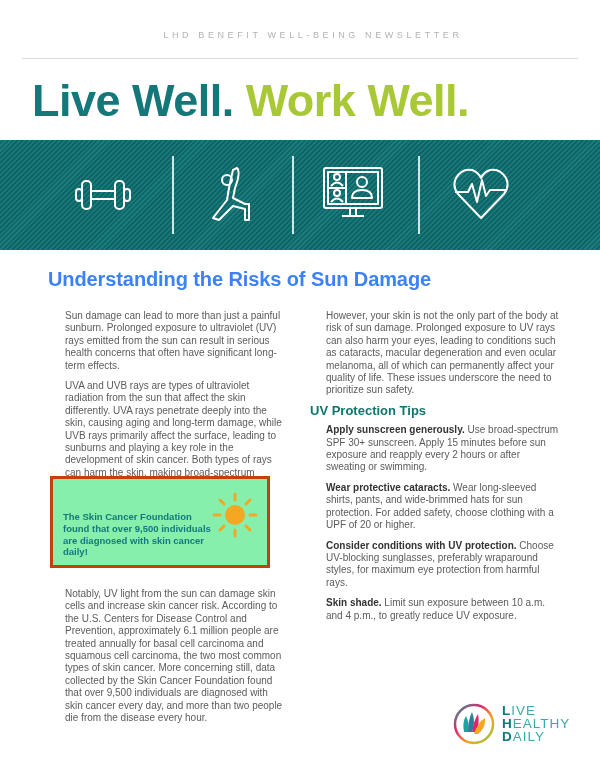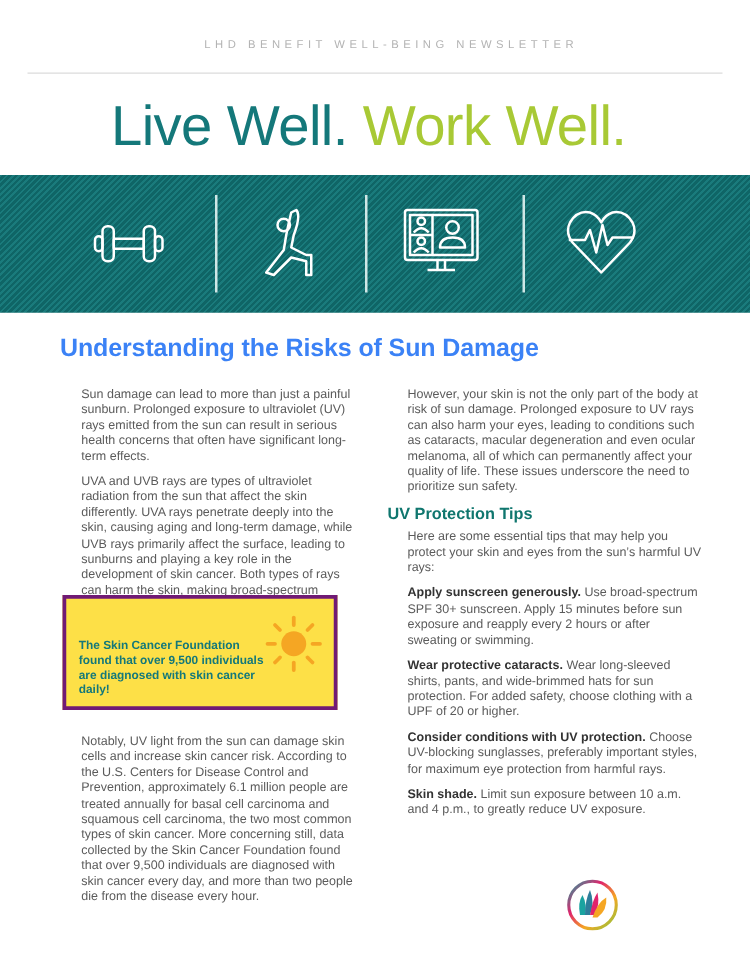--- a/index.html
+++ b/index.html
@@ -3,42 +3,42 @@
 <meta charset="utf-8">
 <style>
   html, body { margin: 0; padding: 0; background: #ffffff; }
   body { width: 600px; height: 776px; position: relative; overflow: hidden;
          font-family: "Liberation Sans", "DejaVu Sans", sans-serif; color: #5a5a5a; }
 
   .kicker { position: absolute; top: 30px; left: 13px; width: 600px; text-align: center;
             font-size: 9px; letter-spacing: 3.6px; color: #b3b3b3; }
   .rule { position: absolute; top: 58px; left: 22px; width: 556px; height: 1px; background: #dcdcdc; }
 
-  .headline { position: absolute; top: 70px; left: 0; width: 501px; text-align: right;
-              font-size: 45px; font-weight: normal; letter-spacing: -0.5px; line-height: 62px; }
+  .headline { position: absolute; top: 70px; left: 0; width: 501px; text-align: center;
+              font-size: 45px; font-weight: bold; letter-spacing: -0.5px; line-height: 62px; }
   .headline .p1 { color: #14787a; }
   .headline .p2 { color: #a8c935; }
 
   .banner { position: absolute; top: 140px; left: 0; width: 600px; height: 110px;
             background-color: #126e6f;
             background-image: repeating-linear-gradient(135deg, #1a7b7c 0px, #1a7b7c 1.5px, #0f6566 1.5px, #0f6566 3.5px); }
   .banner .icon { position: absolute; top: 24px; width: 62px; height: 62px; }
   .banner .divider { position: absolute; top: 16px; width: 1.5px; height: 78px; background: #cfe7e6; }
 
   .section-title { position: absolute; top: 268px; left: 48px; font-size: 20px; font-weight: bold; color: #3b82f6; letter-spacing: -0.1px; }
 
   .col { position: absolute; font-size: 10px; line-height: 12.4px; color: #5b5b5b; }
   .col p { margin: 0 0 8px 16px; }
   .col b { color: #333; }
   .col-left { top: 310px; left: 49px; width: 235px; }
   .col-right { top: 310px; left: 310px; width: 252px; }
   .subhead { font-size: 13px; font-weight: bold; color: #0f766e; margin: 6px 0 7px 0; }
 
   .callout { position: absolute; top: 476px; left: 50px; width: 214px; height: 86px;
-             border: 3px solid #701a75; background: #fde047; }
+             border: 3px solid #c2410c; background: #86efac; }
   .callout .ctext { position: absolute; top: 32px; left: 10px; width: 150px; font-size: 9.5px; line-height: 11.8px;
                     font-weight: bold; color: #14787a; }
   .callout .sun { position: absolute; top: 12px; left: 158px; width: 48px; height: 48px; }
 
   .col-left-b { top: 588px; left: 49px; width: 235px; }
 
   .logo { position: absolute; top: 700px; left: 452px; width: 130px; height: 50px; }
   .logo .mark { position: absolute; top: 2px; left: 0; width: 44px; height: 44px; }
   .logo .words { position: absolute; top: 4px; left: 50px; font-size: 13.5px; line-height: 13px; color: #3fa8a8; letter-spacing: 1px; }
   .logo .words span.f { color: #14787a; font-weight: bold; }
@@ -114,36 +114,40 @@
   </svg>
 </div>
 
 <div class="col col-left-b">
   <p>Notably, UV light from the sun can damage skin cells and increase skin cancer risk. According to the U.S. Centers for Disease Control and Prevention, approximately 6.1 million people are treated annually for basal cell carcinoma and squamous cell carcinoma, the two most common types of skin cancer. More concerning still, data collected by the Skin Cancer Foundation found that over 9,500 individuals are diagnosed with skin cancer every day, and more than two people die from the disease every hour.</p>
 </div>
 
 <div class="col col-right">
   <p>However, your skin is not the only part of the body at risk of sun damage. Prolonged exposure to UV rays can also harm your eyes, leading to conditions such as cataracts, macular degeneration and even ocular melanoma, all of which can permanently affect your quality of life. These issues underscore the need to prioritize sun safety.</p>
   <div class="subhead">UV Protection Tips</div>
-  <p>Here are some essential tips that may help you protect your skin and eyes from the sun’s harmful UV rays:</p>
   <p><b>Apply sunscreen generously.</b><span> Use broad-spectrum SPF 30+ sunscreen. Apply 15 minutes before sun exposure and reapply every 2 hours or after sweating or swimming.</span></p>
   <p><b>Wear protective cataracts.</b><span> Wear long-sleeved shirts, pants, and wide-brimmed hats for sun protection. For added safety, choose clothing with a UPF of 20 or higher.</span></p>
-  <p><b>Consider conditions with UV protection.</b><span> Choose UV-blocking sunglasses, preferably important styles, for maximum eye protection from harmful rays.</span></p>
+  <p><b>Consider conditions with UV protection.</b><span> Choose UV-blocking sunglasses, preferably wraparound styles, for maximum eye protection from harmful rays.</span></p>
   <p><b>Skin shade.</b><span> Limit sun exposure between 10 a.m. and 4 p.m., to greatly reduce UV exposure.</span></p>
 </div>
 
 <div class="logo">
   <svg class="mark" viewBox="0 0 44 44">
     <defs>
       <linearGradient id="ring" x1="0" y1="0" x2="1" y2="1">
         <stop offset="0" stop-color="#1aa3a0"></stop>
           <stop offset="0.35" stop-color="#e0246c"></stop>
         <stop offset="0.65" stop-color="#f5a623"></stop>
           <stop offset="1" stop-color="#8cc63f"></stop>
       </linearGradient>
     </defs>
     <circle cx="22" cy="22" r="19" fill="none" stroke="url(#ring)" stroke-width="2.5"></circle>
     <path d="M12 30 Q10 20 14 14 Q18 22 16 30 Z" fill="#1aa3a0"></path>
     <path d="M16 30 Q16 18 20 10 Q24 20 20 30 Z" fill="#2e7d9a"></path>
     <path d="M20 30 Q22 18 26 12 Q28 22 24 30 Z" fill="#e0246c"></path>
     <path d="M22 32 Q26 20 33 16 Q34 26 26 32 Z" fill="#f5a623"></path>
   </svg>
+  <div class="words">
+    <div><span class="f">L</span><span>IVE</span></div>
+    <div><span class="f">H</span><span>EALTHY</span></div>
+    <div><span class="f">D</span><span>AILY</span></div>
+  </div>
 </div>
 
 </body></html>

